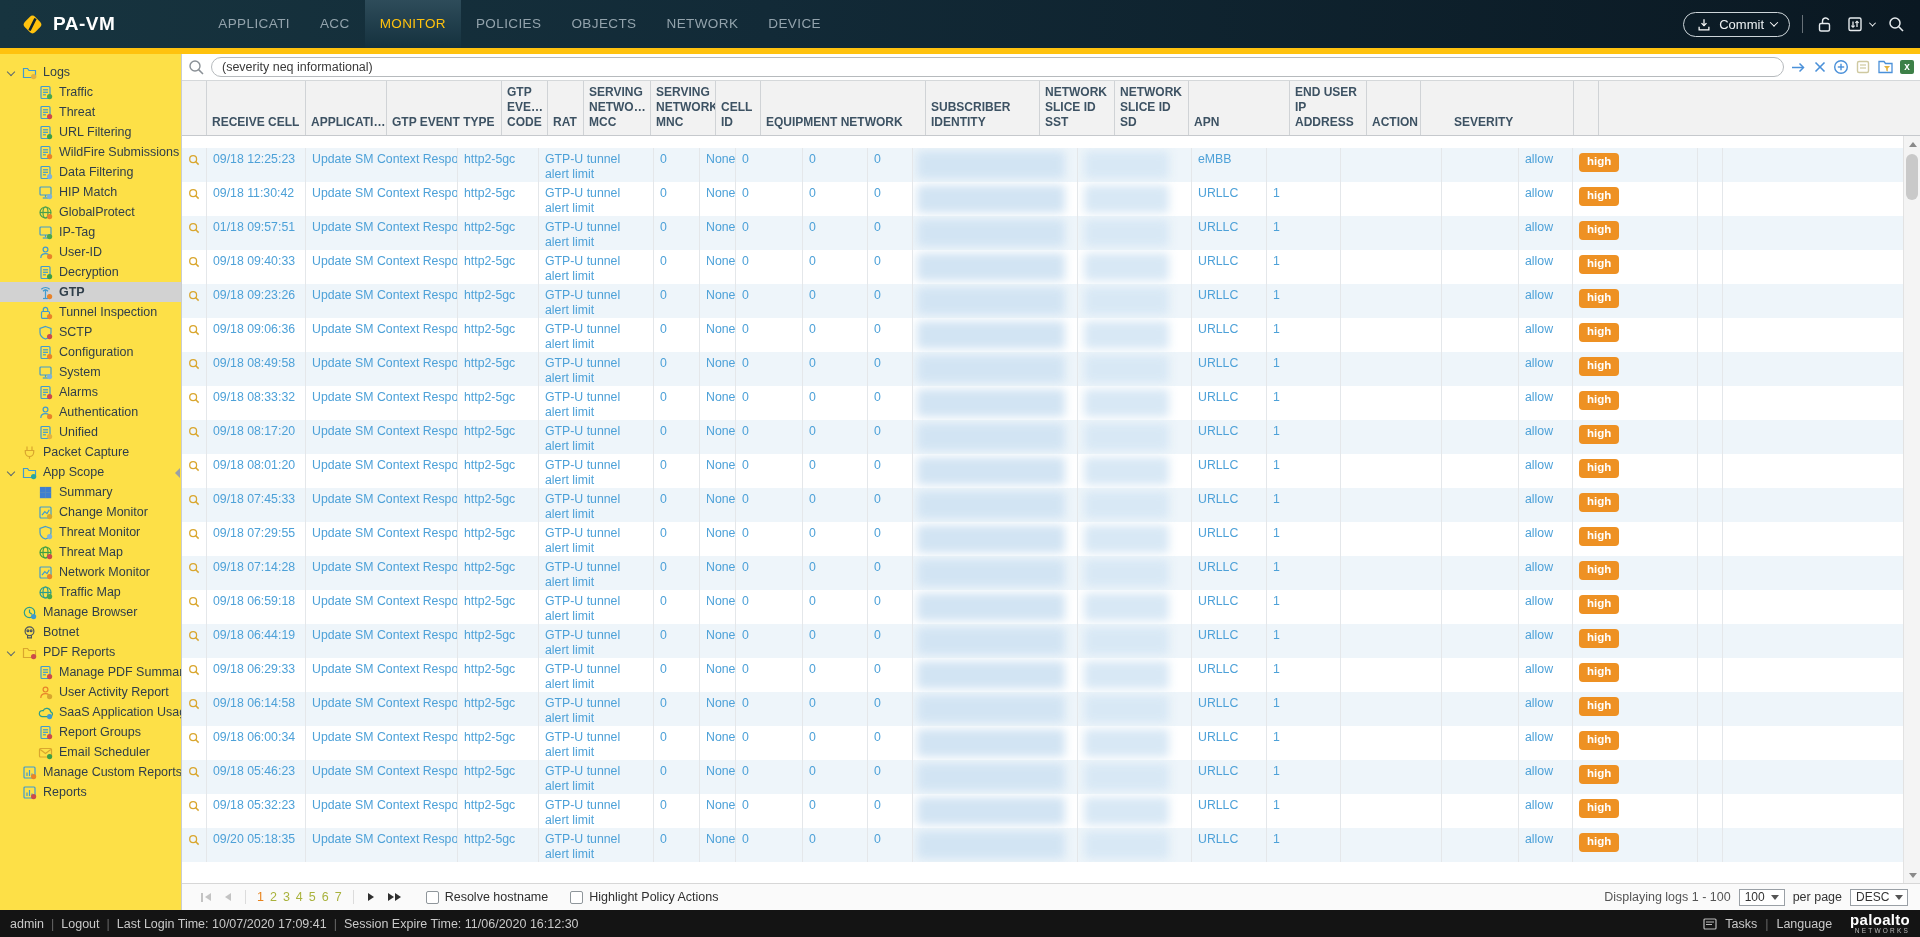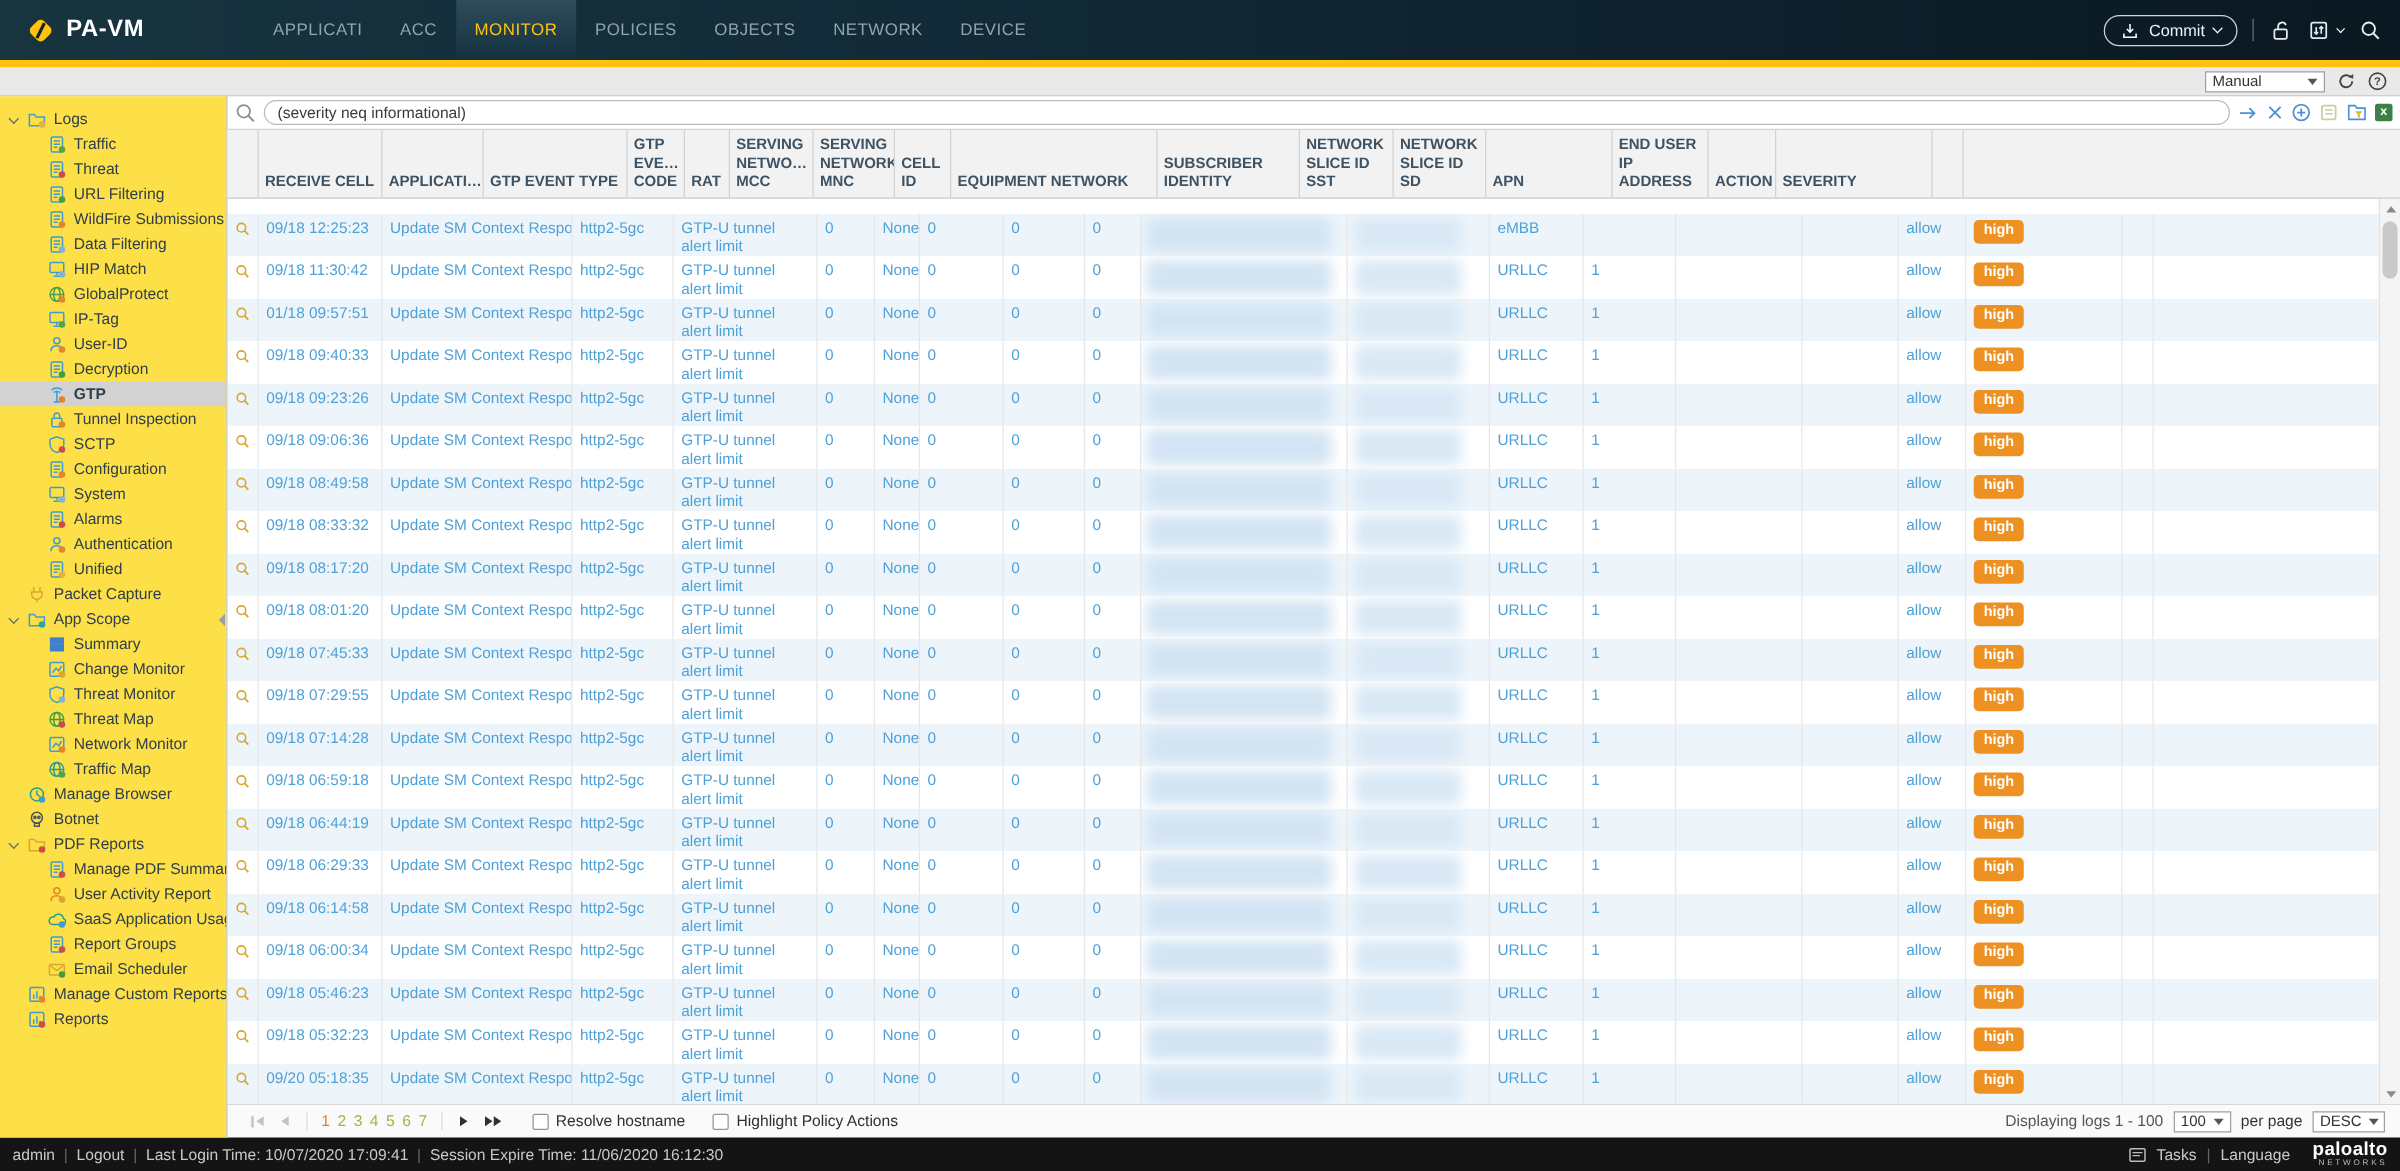--- a/index.html
+++ b/index.html
@@ -172,34 +172,20 @@
       </span>
       <svg width="19" height="19" viewBox="0 0 19 19" style="cursor:pointer">
         <circle cx="8" cy="8" r="5" fill="none" stroke="#e6ebee" stroke-width="1.5"></circle>
         <line x1="11.8" y1="11.8" x2="16" y2="16" stroke="#e6ebee" stroke-width="1.6"></line>
       </svg>
     </div>
   </header>
 
   <div class="gold-bar"></div>
 
-  <div class="subbar">
-    <div class="mini-select mode">
-      <span>Manual</span>
-      <span class="caret"></span>
-    </div>
-    <svg width="16" height="16" viewBox="0 0 16 16" style="cursor:pointer">
-      <path d="M12.8 8 a4.8 4.8 0 1 1 -1.4-3.4" fill="none" stroke="#444" stroke-width="1.5"></path>
-      <polygon points="13.6,2.2 13.6,6 9.8,4.6" fill="#444"></polygon>
-    </svg>
-    <svg width="16" height="16" viewBox="0 0 16 16" style="cursor:pointer">
-      <circle cx="8" cy="8" r="6.5" fill="none" stroke="#444" stroke-width="1.3"></circle>
-      <text x="8" y="11" text-anchor="middle" font-size="9" font-weight="bold" fill="#444" font-family="Liberation Sans, sans-serif">?</text>
-    </svg>
-  </div>
 
   <div class="body">
     <aside>
       <div id="sidebar-tree">
           <div class="tree-item" style="padding-left: 8px;">
             <span class="tree-chev"></span>
             <svg class="tree-icon" viewBox="0 0 15 15" width="15" height="15" style="stroke:#3f9bd0;stroke-width:1.2;fill:none">
               <path d="M1.5 3.5 h4 l1.5 2 h6.5 v7 H1.5 z" fill="none"></path>
               <circle cx="11.6" cy="11.6" r="2.6" fill="#e3b341" stroke="none"></circle>
             </svg>
@@ -587,21 +573,21 @@
             <div class="th" style="width: 75px; flex: 0 0 75px;">NETWORK
 SLICE ID
 SST</div>
             <div class="th" style="width: 74px; flex: 0 0 74px;">NETWORK
 SLICE ID
 SD</div>
             <div class="th" style="width: 101px; flex: 0 0 101px;">APN</div>
             <div class="th" style="width: 77px; flex: 0 0 77px;">END USER IP
 ADDRESS</div>
             <div class="th" style="width: 54px; flex: 0 0 54px;">ACTION</div>
-            <div class="th" style="width: 125px; flex: 0 0 125px;">SEVERITY</div>
+            <div class="th" style="width: 125px; flex: 0 0 125px; margin-left: 28px;">SEVERITY</div>
             <div class="th" style="width: 25px; flex: 0 0 25px;"></div>
             <div class="th fill"></div>
           </div>
         <div class="tbody" id="tbody">
           <div class="row partial"></div>
             <div class="row alt">
               <div class="cell c-icon" style="width: 25px; flex: 0 0 25px;">
                 <svg width="14" height="14" viewBox="0 0 14 14">
                   <circle cx="6" cy="6" r="4" fill="none" stroke="#d9a62e" stroke-width="1.5"></circle>
                   <line x1="8.8" y1="8.8" x2="12.4" y2="12.4" stroke="#d9a62e" stroke-width="1.7"></line>

